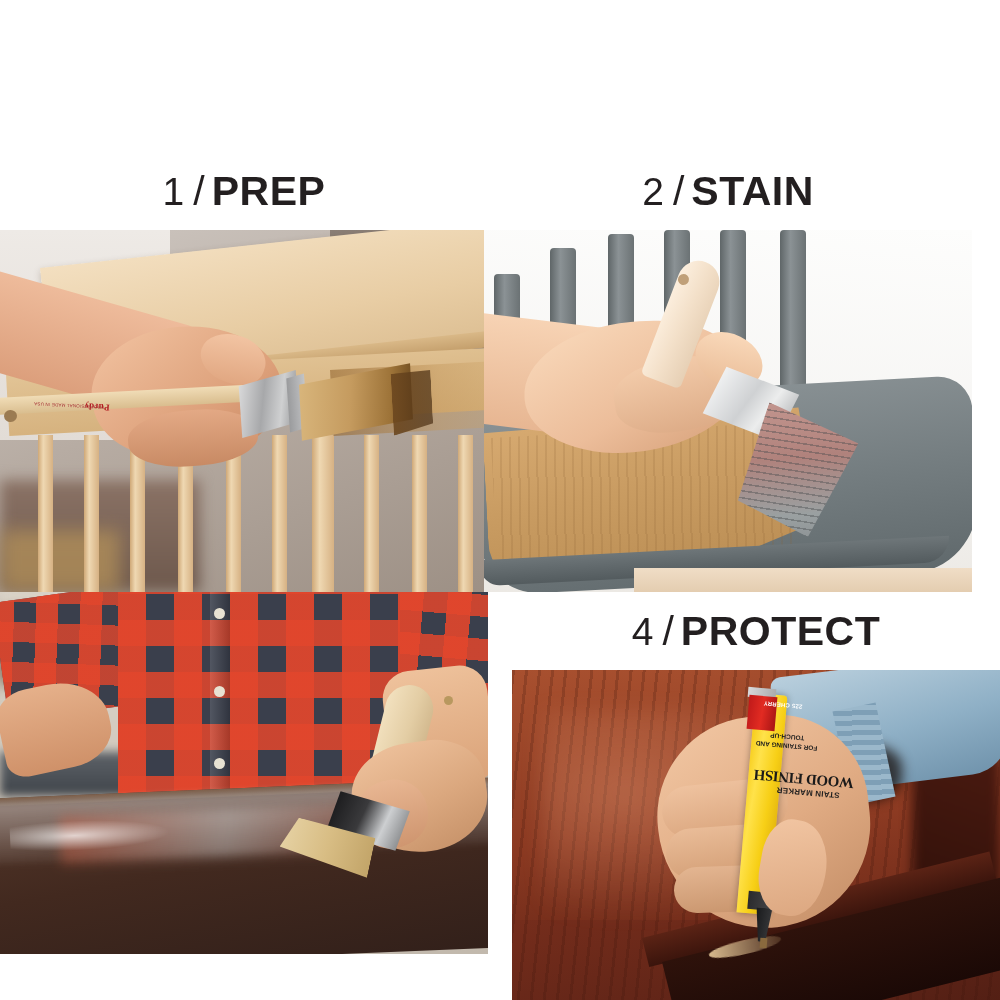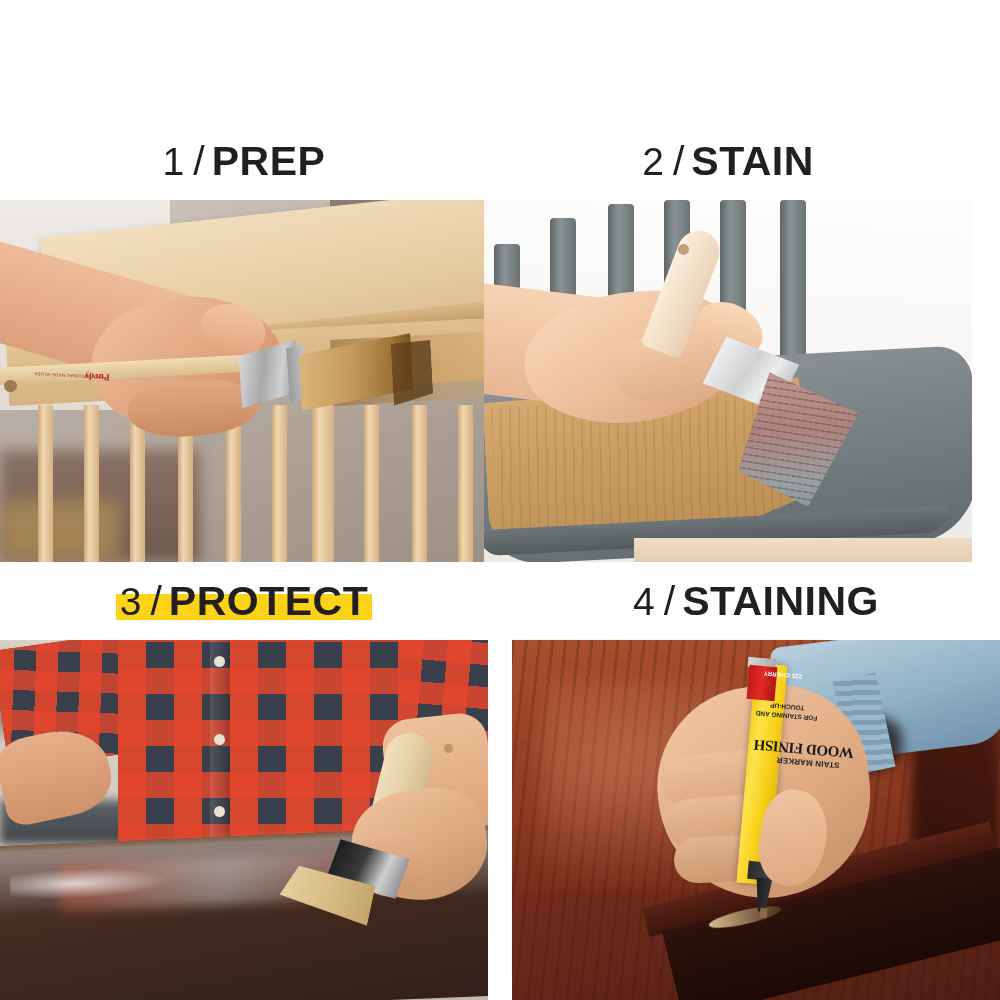--- a/index.html
+++ b/index.html
@@ -24,21 +24,21 @@
     font-family:"Liberation Sans Narrow","Liberation Sans", sans-serif;
     transform:scaleX(0.86); transform-origin:center;
   }
   .header-title .light { font-weight:300; }
   .header-title .bold { font-weight:700; }
 
   
   .grid {
     position:absolute; left:0; top:122px; width:1000px; height:878px;
   }
-  .cell { position:absolute; width:488px; }
+  .cell { position:absolute; width:488px;margin-top:30px; }
   .cell.c1 { left:0;   top:0; }
   .cell.c2 { left:484px; top:0; }
   .cell.c3 { left:0;   top:440px; }
   .cell.c4 { left:512px; top:440px; }
 
   .step-label {
     height:78px; display:flex; align-items:center; justify-content:center;
     white-space:nowrap; line-height:1;
   }
   .label-inner { position:relative; display:inline-block; padding:0 4px; }
@@ -427,28 +427,20 @@
         <div class="layer p2-handle"></div>
         <div class="layer p2-handle-hole"></div>
         <div class="layer p2-thumb"></div>
         <div class="layer p2-ferr"></div>
         <div class="layer p2-bristle"></div>
         <div class="layer p2-bristle-lines"></div>
       </div>
     </div>
 
     <div class="cell c3">
-      <div class="step-label">
-        <span class="label-inner">
-          <span class="hl"></span>
-          <span class="label-text">
-            <span class="num">3</span><span class="slash">/</span><span class="word">PROTECT</span>
-          </span>
-        </span>
-      </div>
       <div class="photo p3">
         <div class="layer p3-bg"></div>
         <div class="layer p3-bgdark"></div>
         <div class="layer p3-bgbench"></div>
         <div class="layer p3-bgmetal"></div>
         <div class="layer p3-armL"></div>
         <div class="layer p3-plaid"></div>
         <div class="layer p3-placket"></div>
         <div class="layer p3-btn" style="top:16px;"></div>
         <div class="layer p3-btn" style="top:94px;"></div>
@@ -467,21 +459,21 @@
         <div class="layer p3-fingR"></div>
         <div class="layer p3-ferr"></div>
         <div class="layer p3-bristle"></div>
       </div>
     </div>
 
     <div class="cell c4">
       <div class="step-label">
         <span class="label-inner">
           <span class="label-text">
-            <span class="num">4</span><span class="slash">/</span><span class="word">STAINING</span>
+            <span class="num">4</span><span class="slash">/</span><span class="word">PROTECT</span>
           </span>
         </span>
       </div>
       <div class="photo p4">
         <div class="layer p4-top"></div>
         <div class="layer p4-grain"></div>
         <div class="layer p4-sheen"></div>
         <div class="layer p4-dark"></div>
         <div class="layer p4-edge"></div>
         <div class="layer p4-side"></div>

